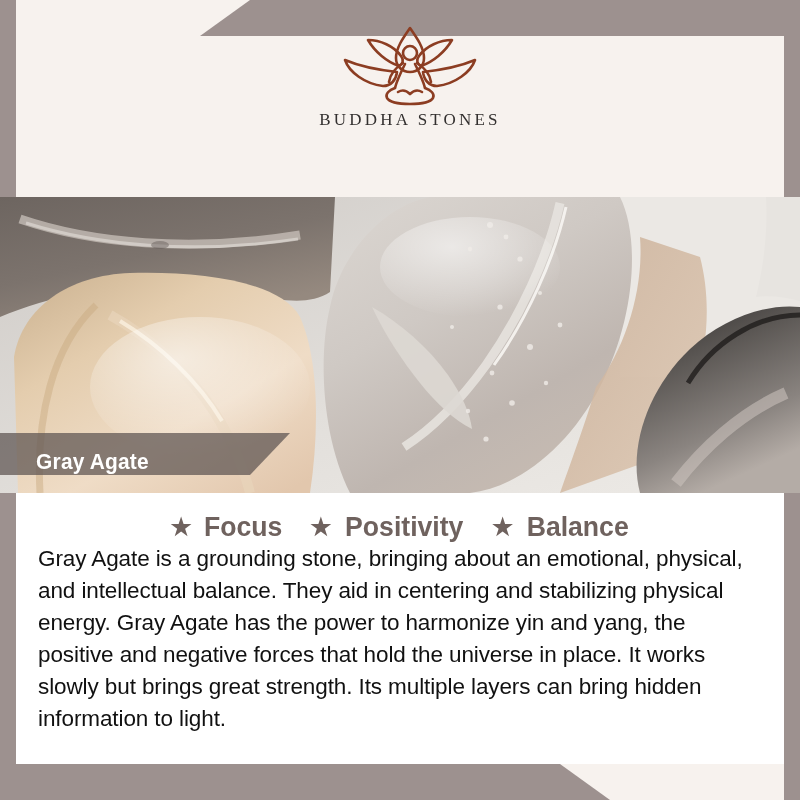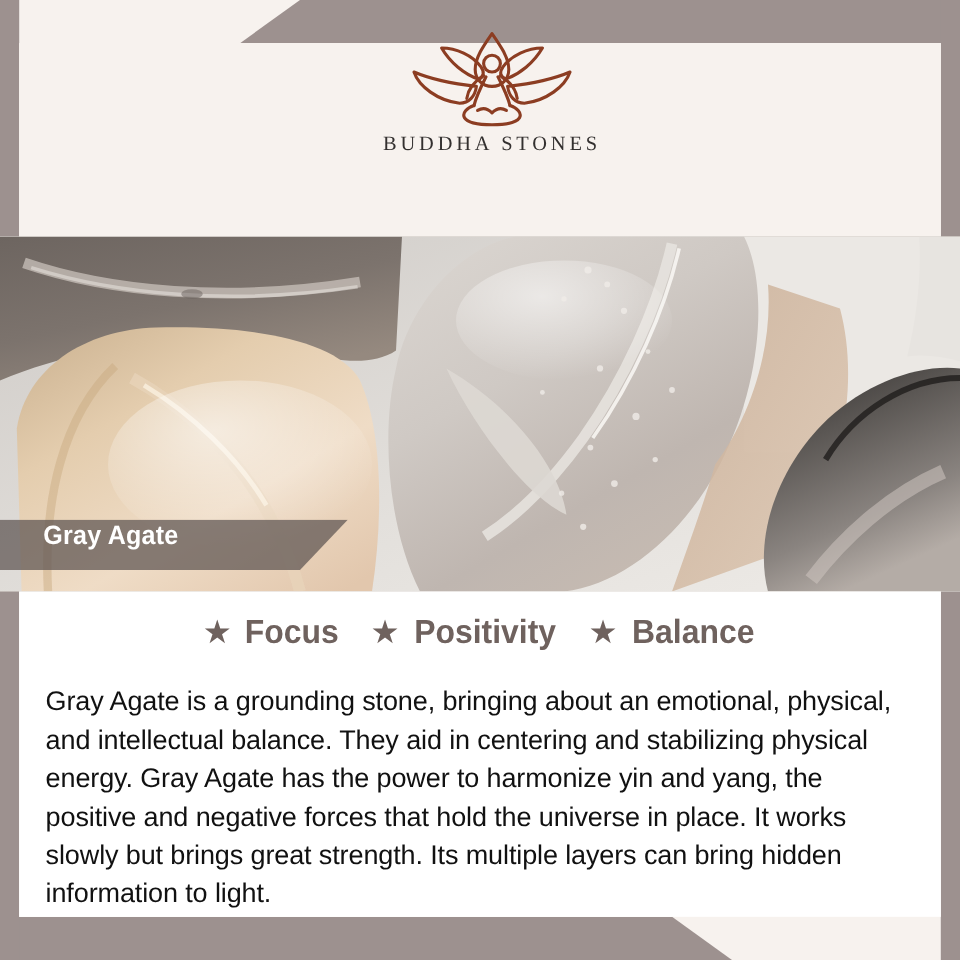--- a/index.html
+++ b/index.html
@@ -80,21 +80,21 @@
     overflow:hidden;
     background:#cfcac6;
   }
   .photo svg{display:block;width:800px;height:296px;}
 
   .stone-label{
     position:absolute;left:0;bottom:18px;
     height:42px;width:290px;
     background:rgba(96,86,84,0.74);
     clip-path:polygon(0 0, 290px 0, 250px 42px, 0 42px);
-    display:flex;align-items:flex-start;
+    display:flex;align-items:flex-end;
   }
   .stone-label span{
     font-family:"Liberation Sans Narrow","Liberation Sans",sans-serif;
     font-weight:bold;font-size:22px;color:#ffffff;
     padding-left:34px;letter-spacing:0.2px;
     transform:scaleX(0.95);
     white-space:nowrap;
   }
 
   
@@ -111,21 +111,21 @@
   }
   .feature{display:flex;align-items:center;gap:9px;}
   .star{color:#6f625e;font-size:27px;line-height:1;}
   .feature-label{
     font-family:"Liberation Sans Narrow","Liberation Sans",sans-serif;
     font-weight:bold;font-size:28px;color:#6f625e;
     transform:scaleX(0.95);
     white-space:nowrap;
   }
   .body-text{
-    margin:26px 22px 0 22px;
+    margin:0 22px 0 22px;
     font-family:"Liberation Sans Narrow","Liberation Sans",sans-serif;
     font-size:22.5px;
     line-height:32px;
     color:#111111;
     letter-spacing:-0.1px;
     transform-origin:left top;
   }
 </style>
 </head>
 <body>

